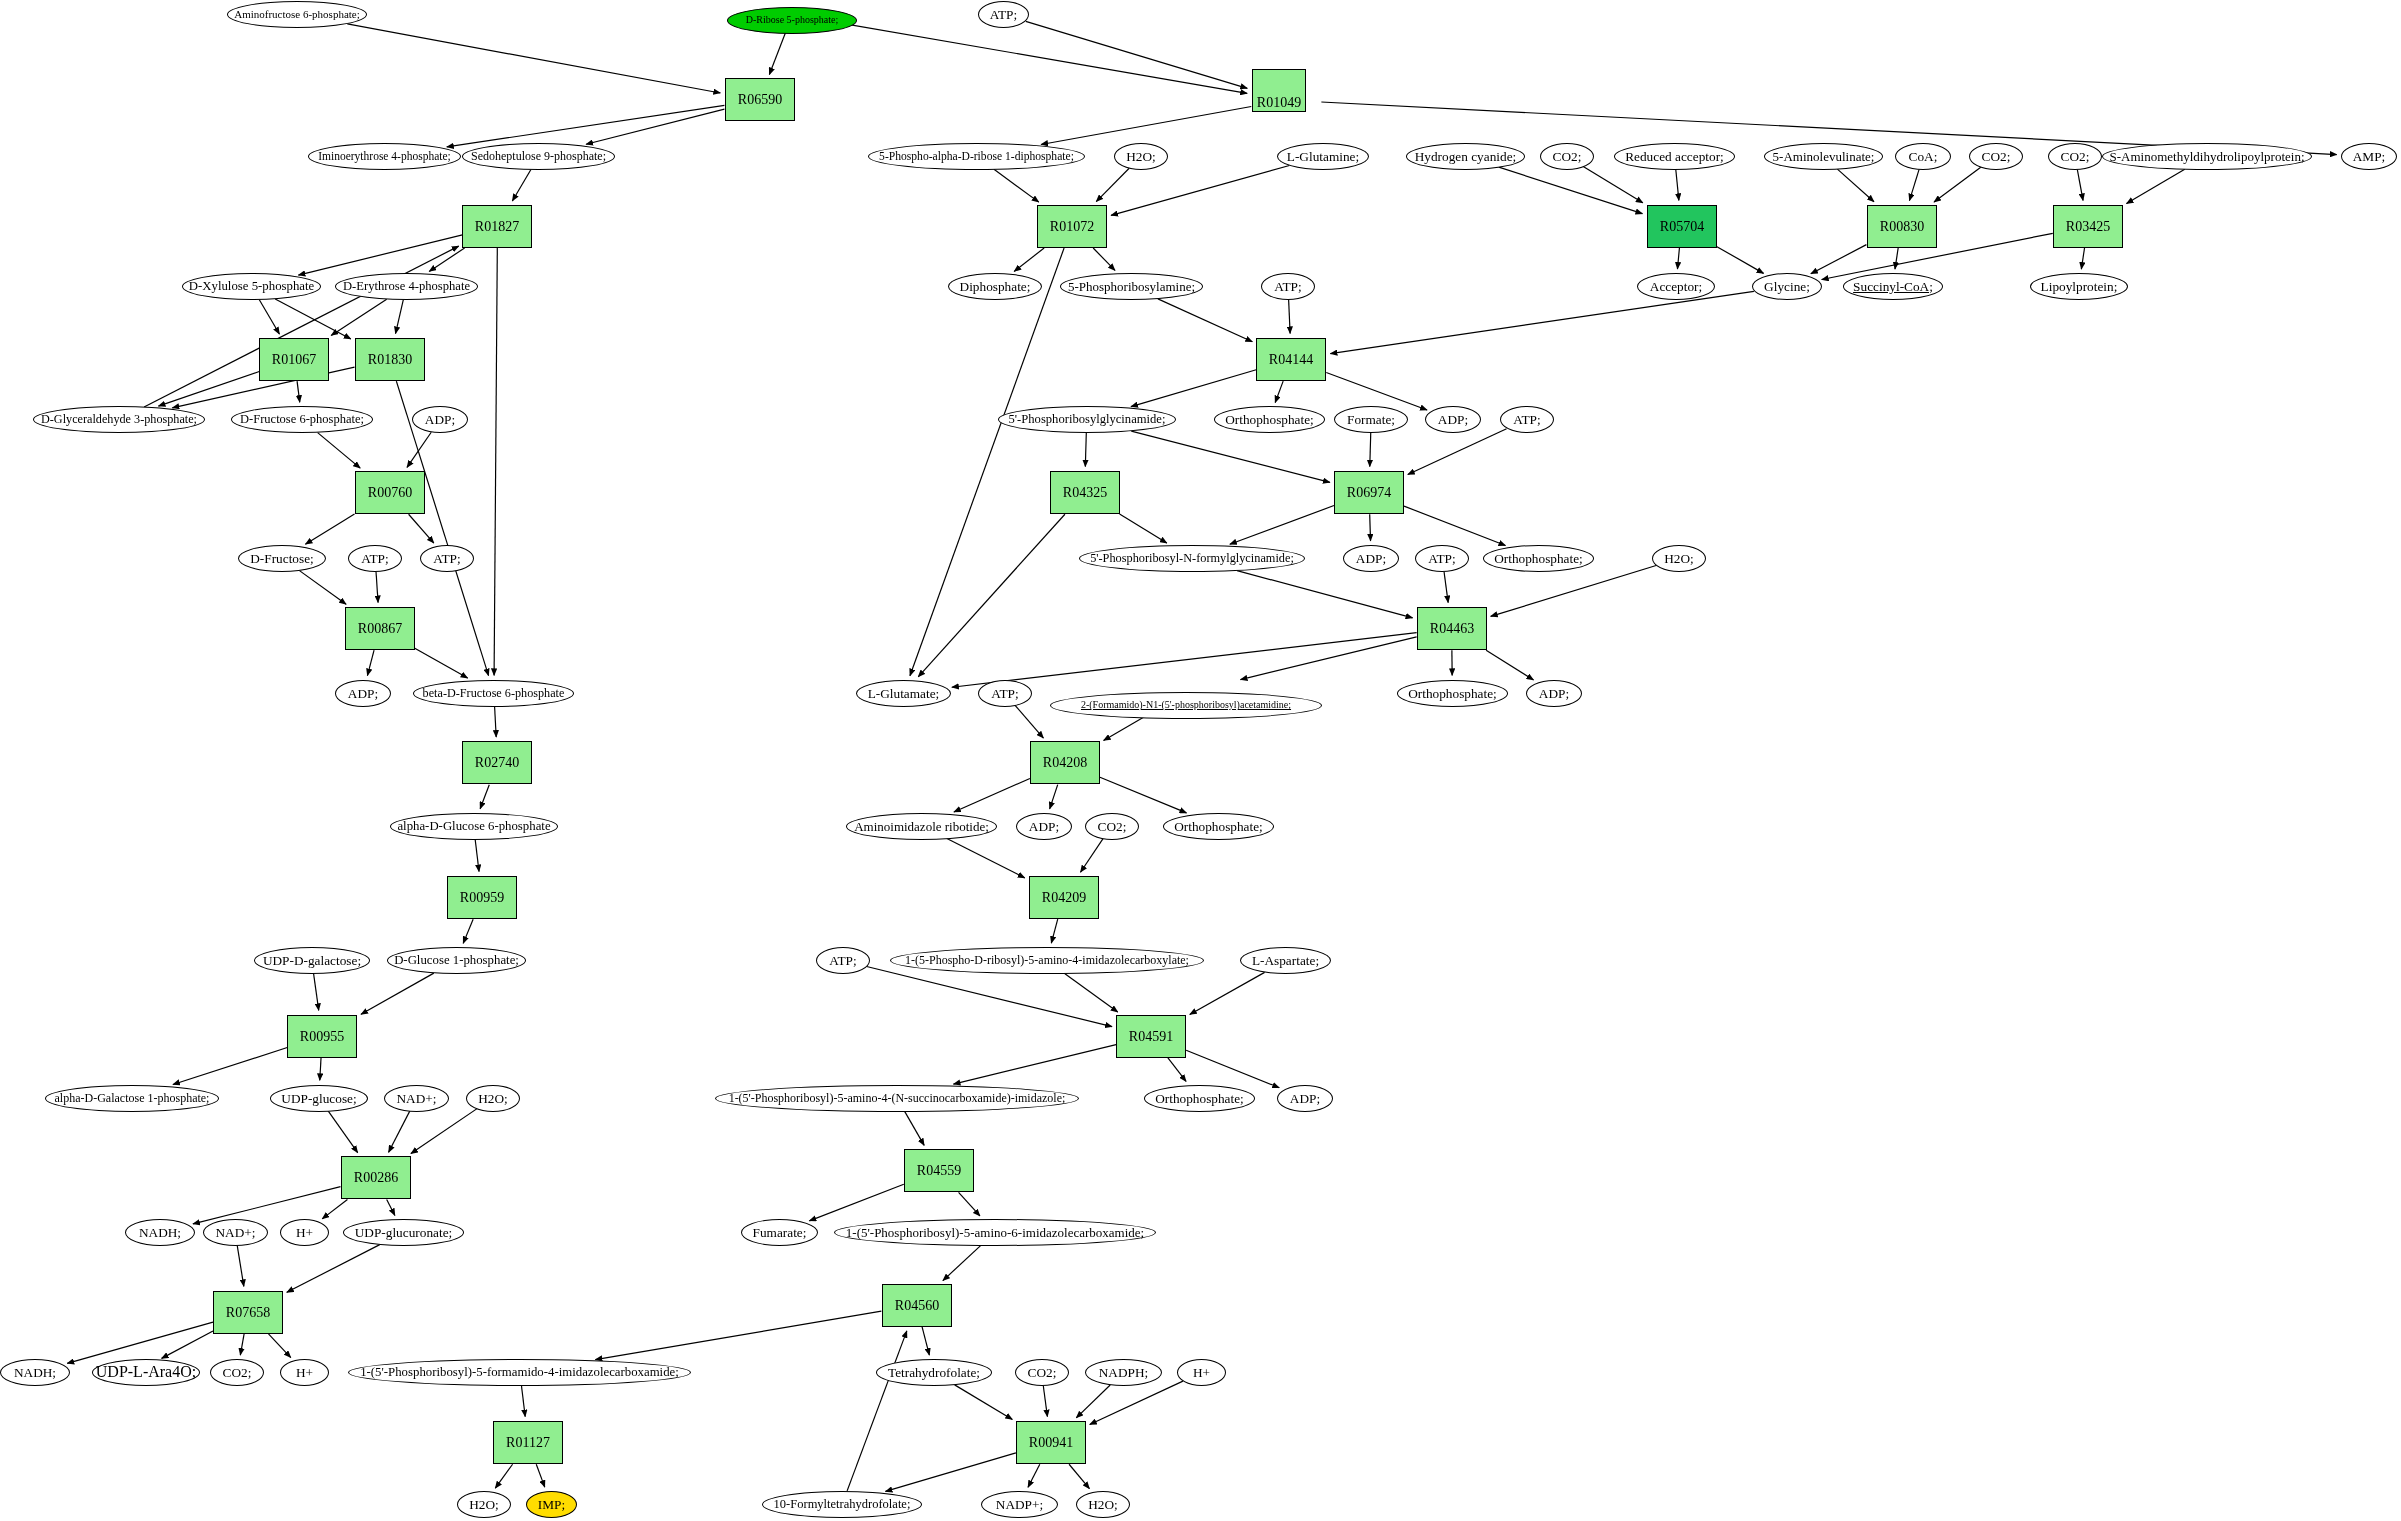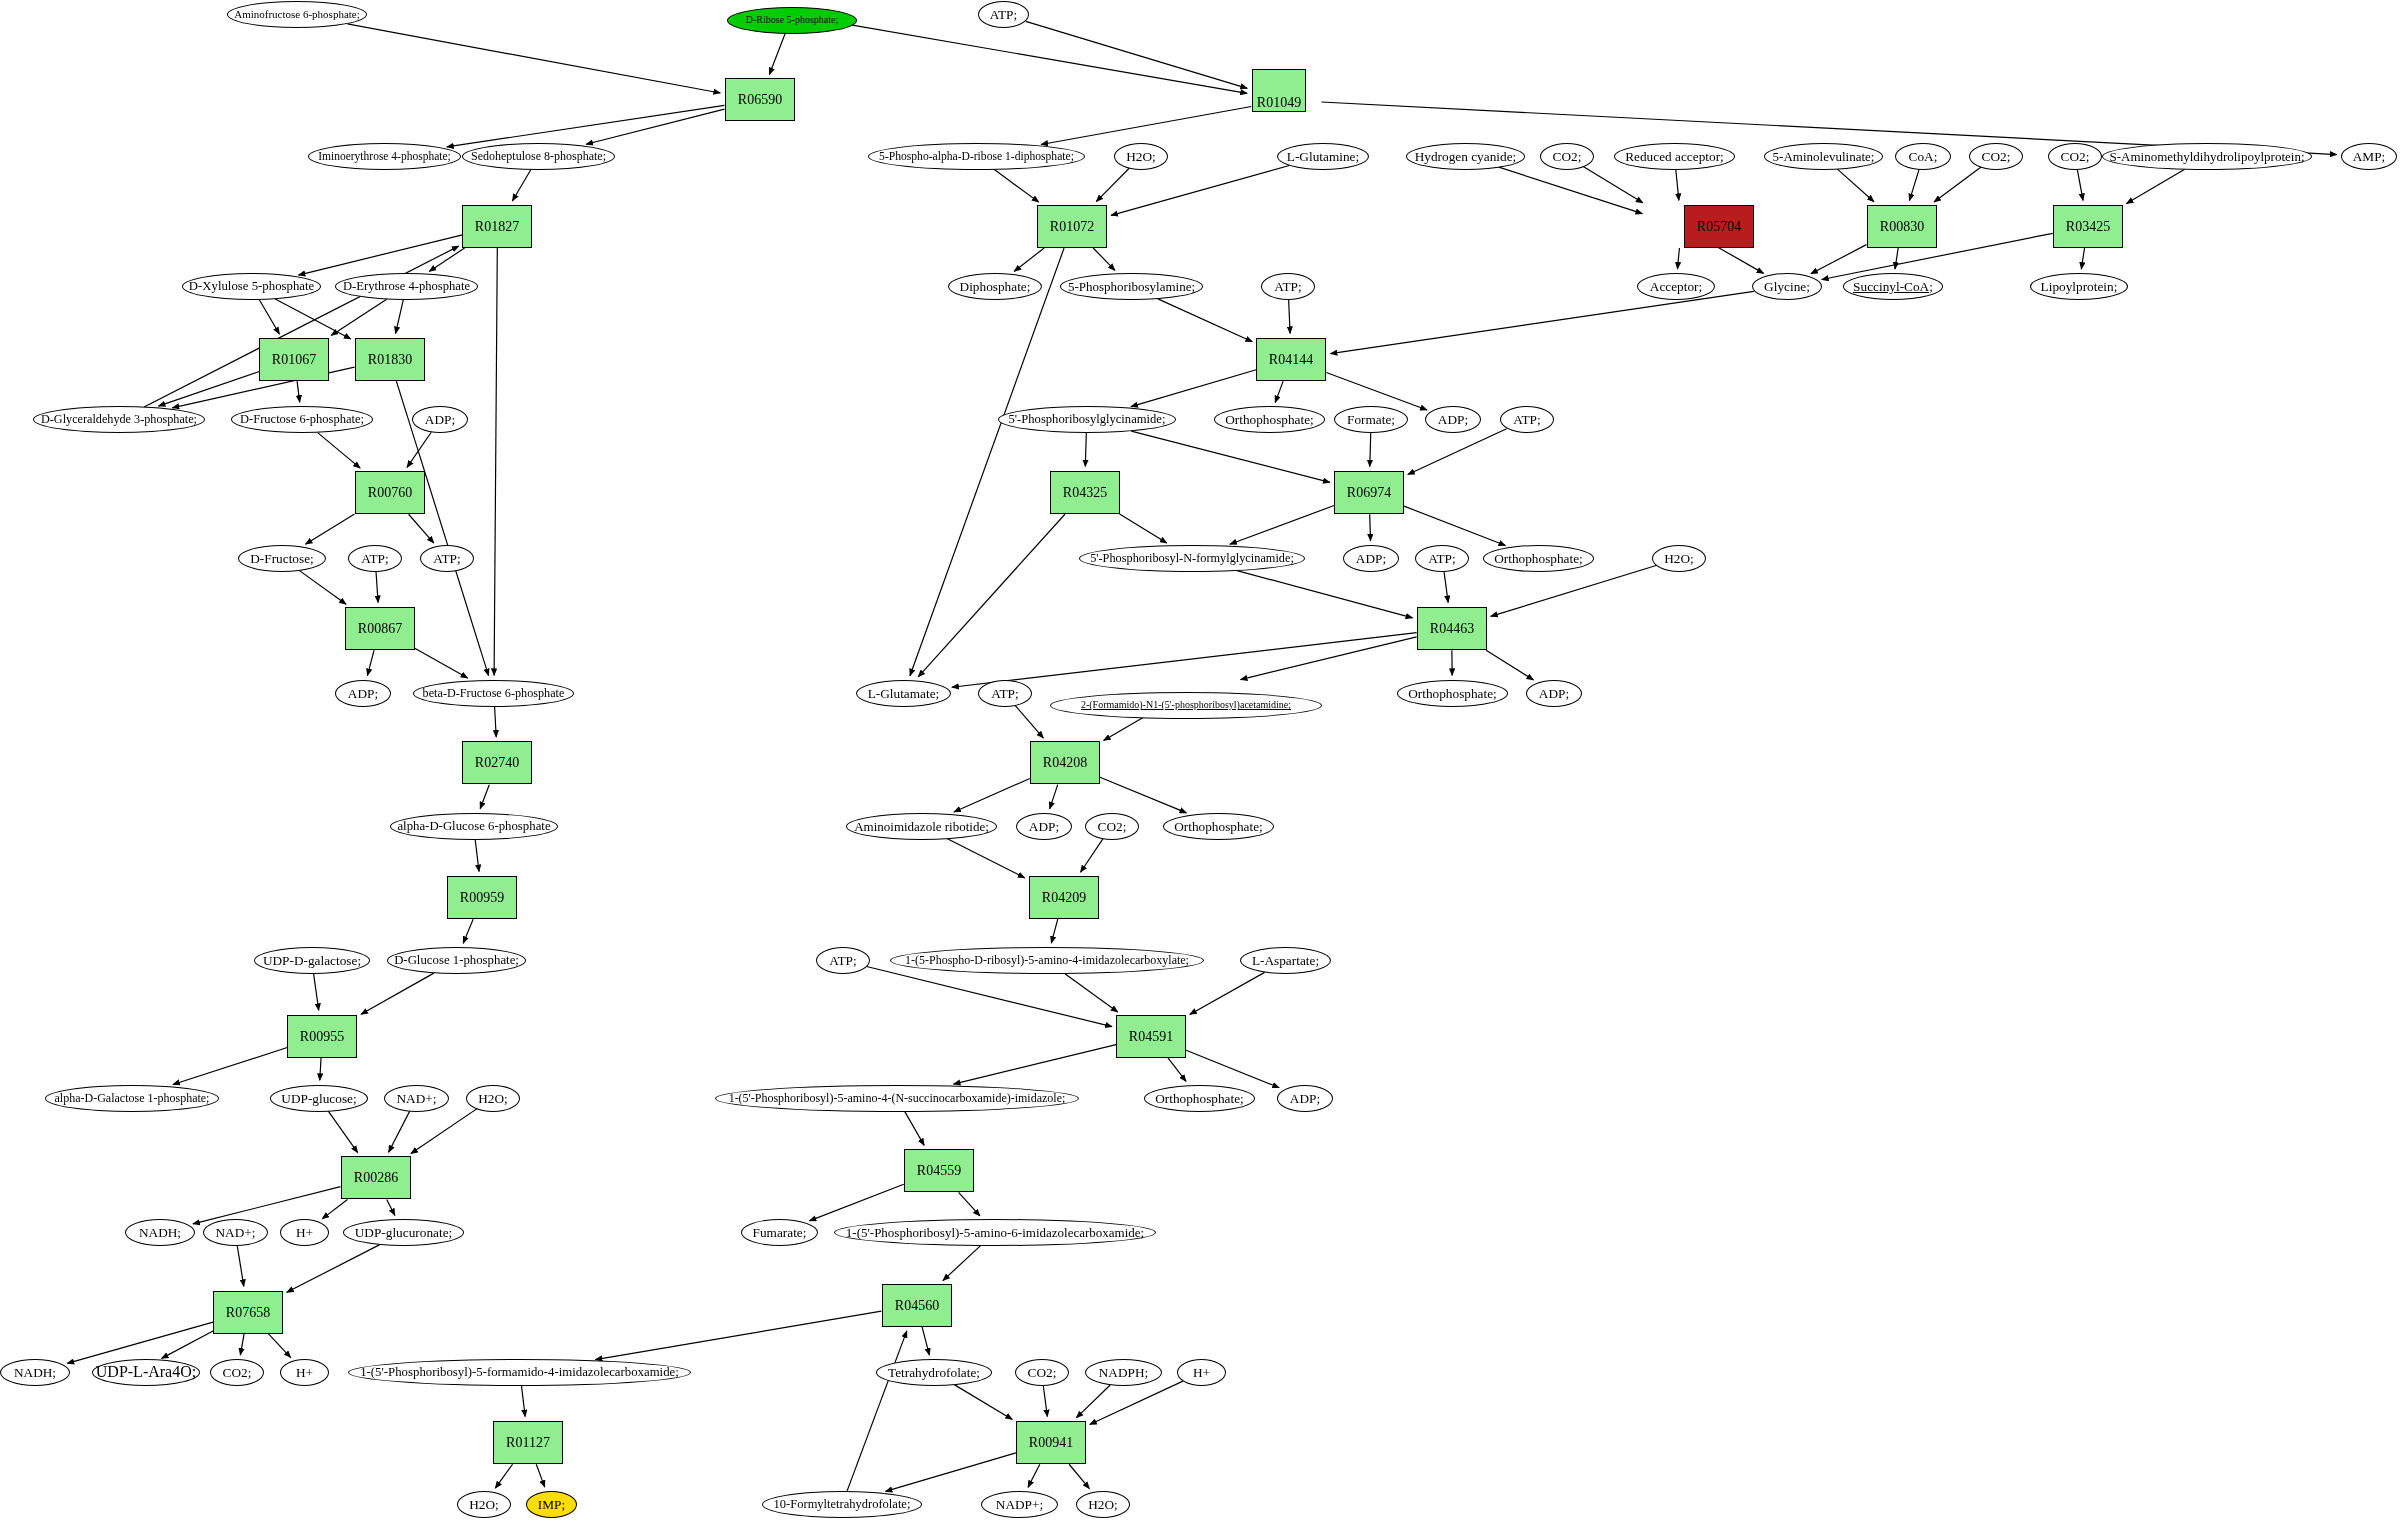--- a/index.html
+++ b/index.html
@@ -5,21 +5,21 @@
 <style>
   html,body{margin:0;padding:0;background:#ffffff;}
   body{font-family:"Liberation Serif", serif;}
   #canvas{position:relative;width:2401px;height:1521px;background:#fff;overflow:hidden;}
   svg#edges{position:absolute;left:0;top:0;width:2401px;height:1521px;pointer-events:none;}
   .node{position:absolute;box-sizing:border-box;display:flex;align-items:center;justify-content:center;text-align:center;color:#000;}
   .cpd{border:1.1px solid #000;border-radius:50%;background:#ffffff;line-height:1.02;}
   .cpd.hl-green{background:#00cc00;}
   .cpd.hl-yellow{background:#ffdd00;}
   .rxn{border:1.1px solid #000;background:#90ee90;border-radius:0;}
-  .rxn.blue{background:#b91c1c;margin-left:37px;}
+  .rxn.blue{background:#22c55e;}
   .lbl{display:block;white-space:nowrap;}
 </style>
 </head>
 <body>
 
 <div id="canvas">
   <svg id="edges" viewBox="0 0 3427 2171">
     <defs>
       <marker id="ah" markerWidth="11" markerHeight="9" refX="10" refY="4.5" orient="auto" markerUnits="userSpaceOnUse">
         <path d="M0,0 L11,4.5 L0,9 z" fill="#000"></path>
@@ -163,21 +163,21 @@
       <div class="node rxn" style="left: 725px; top: 78px; width: 70px; height: 43px; font-size: 14px;">
         <span class="lbl">R06590</span>
       </div>
       <div class="node rxn" style="left: 1252px; top: 69px; width: 54px; height: 43px; font-size: 14px; align-items: flex-end;">
         <span class="lbl">R01049</span>
       </div>
       <div class="node cpd" style="left: 308px; top: 143px; width: 153px; height: 27px; font-size: 11.5px;">
         <span class="lbl">Iminoerythrose 4-phosphate;</span>
       </div>
       <div class="node cpd" style="left: 462px; top: 143px; width: 153px; height: 27px; font-size: 12px;">
-        <span class="lbl">Sedoheptulose 8-phosphate;</span>
+        <span class="lbl">Sedoheptulose 9-phosphate;</span>
       </div>
       <div class="node cpd" style="left: 868px; top: 143px; width: 217px; height: 27px; font-size: 11.6px;">
         <span class="lbl">5-Phospho-alpha-D-ribose 1-diphosphate;</span>
       </div>
       <div class="node cpd" style="left: 1114px; top: 143px; width: 54px; height: 27px; font-size: 13.3px;">
         <span class="lbl">H2O;</span>
       </div>
       <div class="node cpd" style="left: 1277px; top: 143px; width: 92px; height: 27px; font-size: 13.3px;">
         <span class="lbl">L-Glutamine;</span>
       </div>

